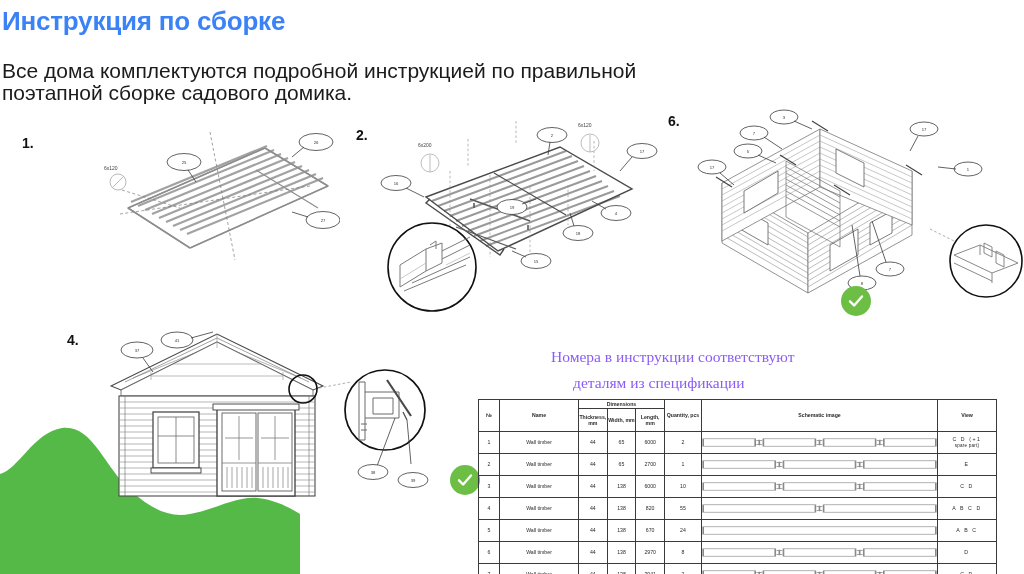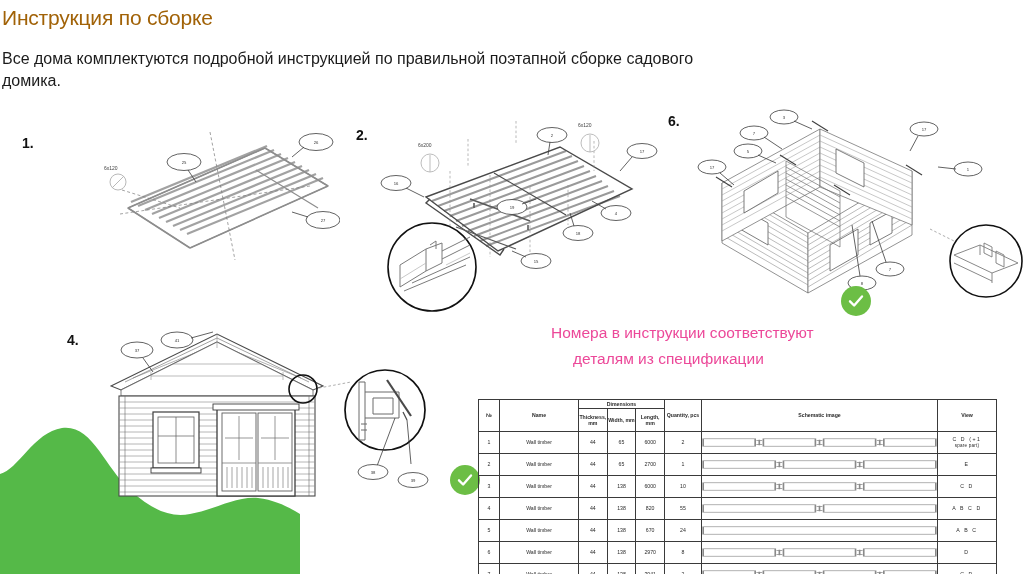--- a/index.html
+++ b/index.html
@@ -5,43 +5,43 @@
   html,body{margin:0;padding:0;}
   body{
     width:1024px;height:574px;position:relative;overflow:hidden;
     background:#ffffff;
     font-family:"Liberation Sans","DejaVu Sans",sans-serif;
     color:#1a1a1a;
   }
   
   #page-title{
     position:absolute;left:2px;top:6px;
-    font-size:21px;font-weight:normal;letter-spacing:-0.2px;color:#a16207;
+    font-size:26px;font-weight:bold;letter-spacing:-0.2px;color:#3b82f6;
   }
   #intro-text{
-    position:absolute;left:2px;top:48px;width:700px;
-    font-size:16px;line-height:22px;color:#1b1b1b;
+    position:absolute;left:2px;top:60px;width:700px;
+    font-size:21px;line-height:22px;color:#1b1b1b;
   }
   
   #hill{position:absolute;left:0;bottom:0;width:300px;height:160px;}
   
   .step{position:absolute;}
   .step-num{position:absolute;font-size:14px;font-weight:bold;color:#111;}
   .fig{position:absolute;}
   
   .balloon-txt{font-size:4.2px;fill:#333;font-family:"Liberation Sans",sans-serif;}
   .note-txt{font-size:5px;fill:#444;font-family:"Liberation Sans",sans-serif;}
   
   .check-badge{position:absolute;width:30px;height:30px;border-radius:50%;
     background:#6cbe45;display:flex;align-items:center;justify-content:center;}
   .check-badge svg{width:18px;height:18px;}
   
   #spec-caption{
-    position:absolute;left:551px;top:320px;width:380px;
-    font-size:15.5px;line-height:26px;color:#ec4899;
+    position:absolute;left:551px;top:344px;width:380px;
+    font-size:15.5px;line-height:26px;color:#8b5cf6;font-family:Liberation Serif, serif;
   }
   
   #spec-table-wrap{position:absolute;left:478px;top:399px;width:519px;height:175px;overflow:hidden;}
   table.spec{border-collapse:collapse;width:519px;table-layout:fixed;
     font-size:5.2px;color:#2a2a2a;}
   table.spec th,table.spec td{
     border:0.8px solid #3a3a3a;text-align:center;vertical-align:middle;
     padding:0;line-height:1.25;
   }
   table.spec thead th{font-weight:bold;height:22px;}

